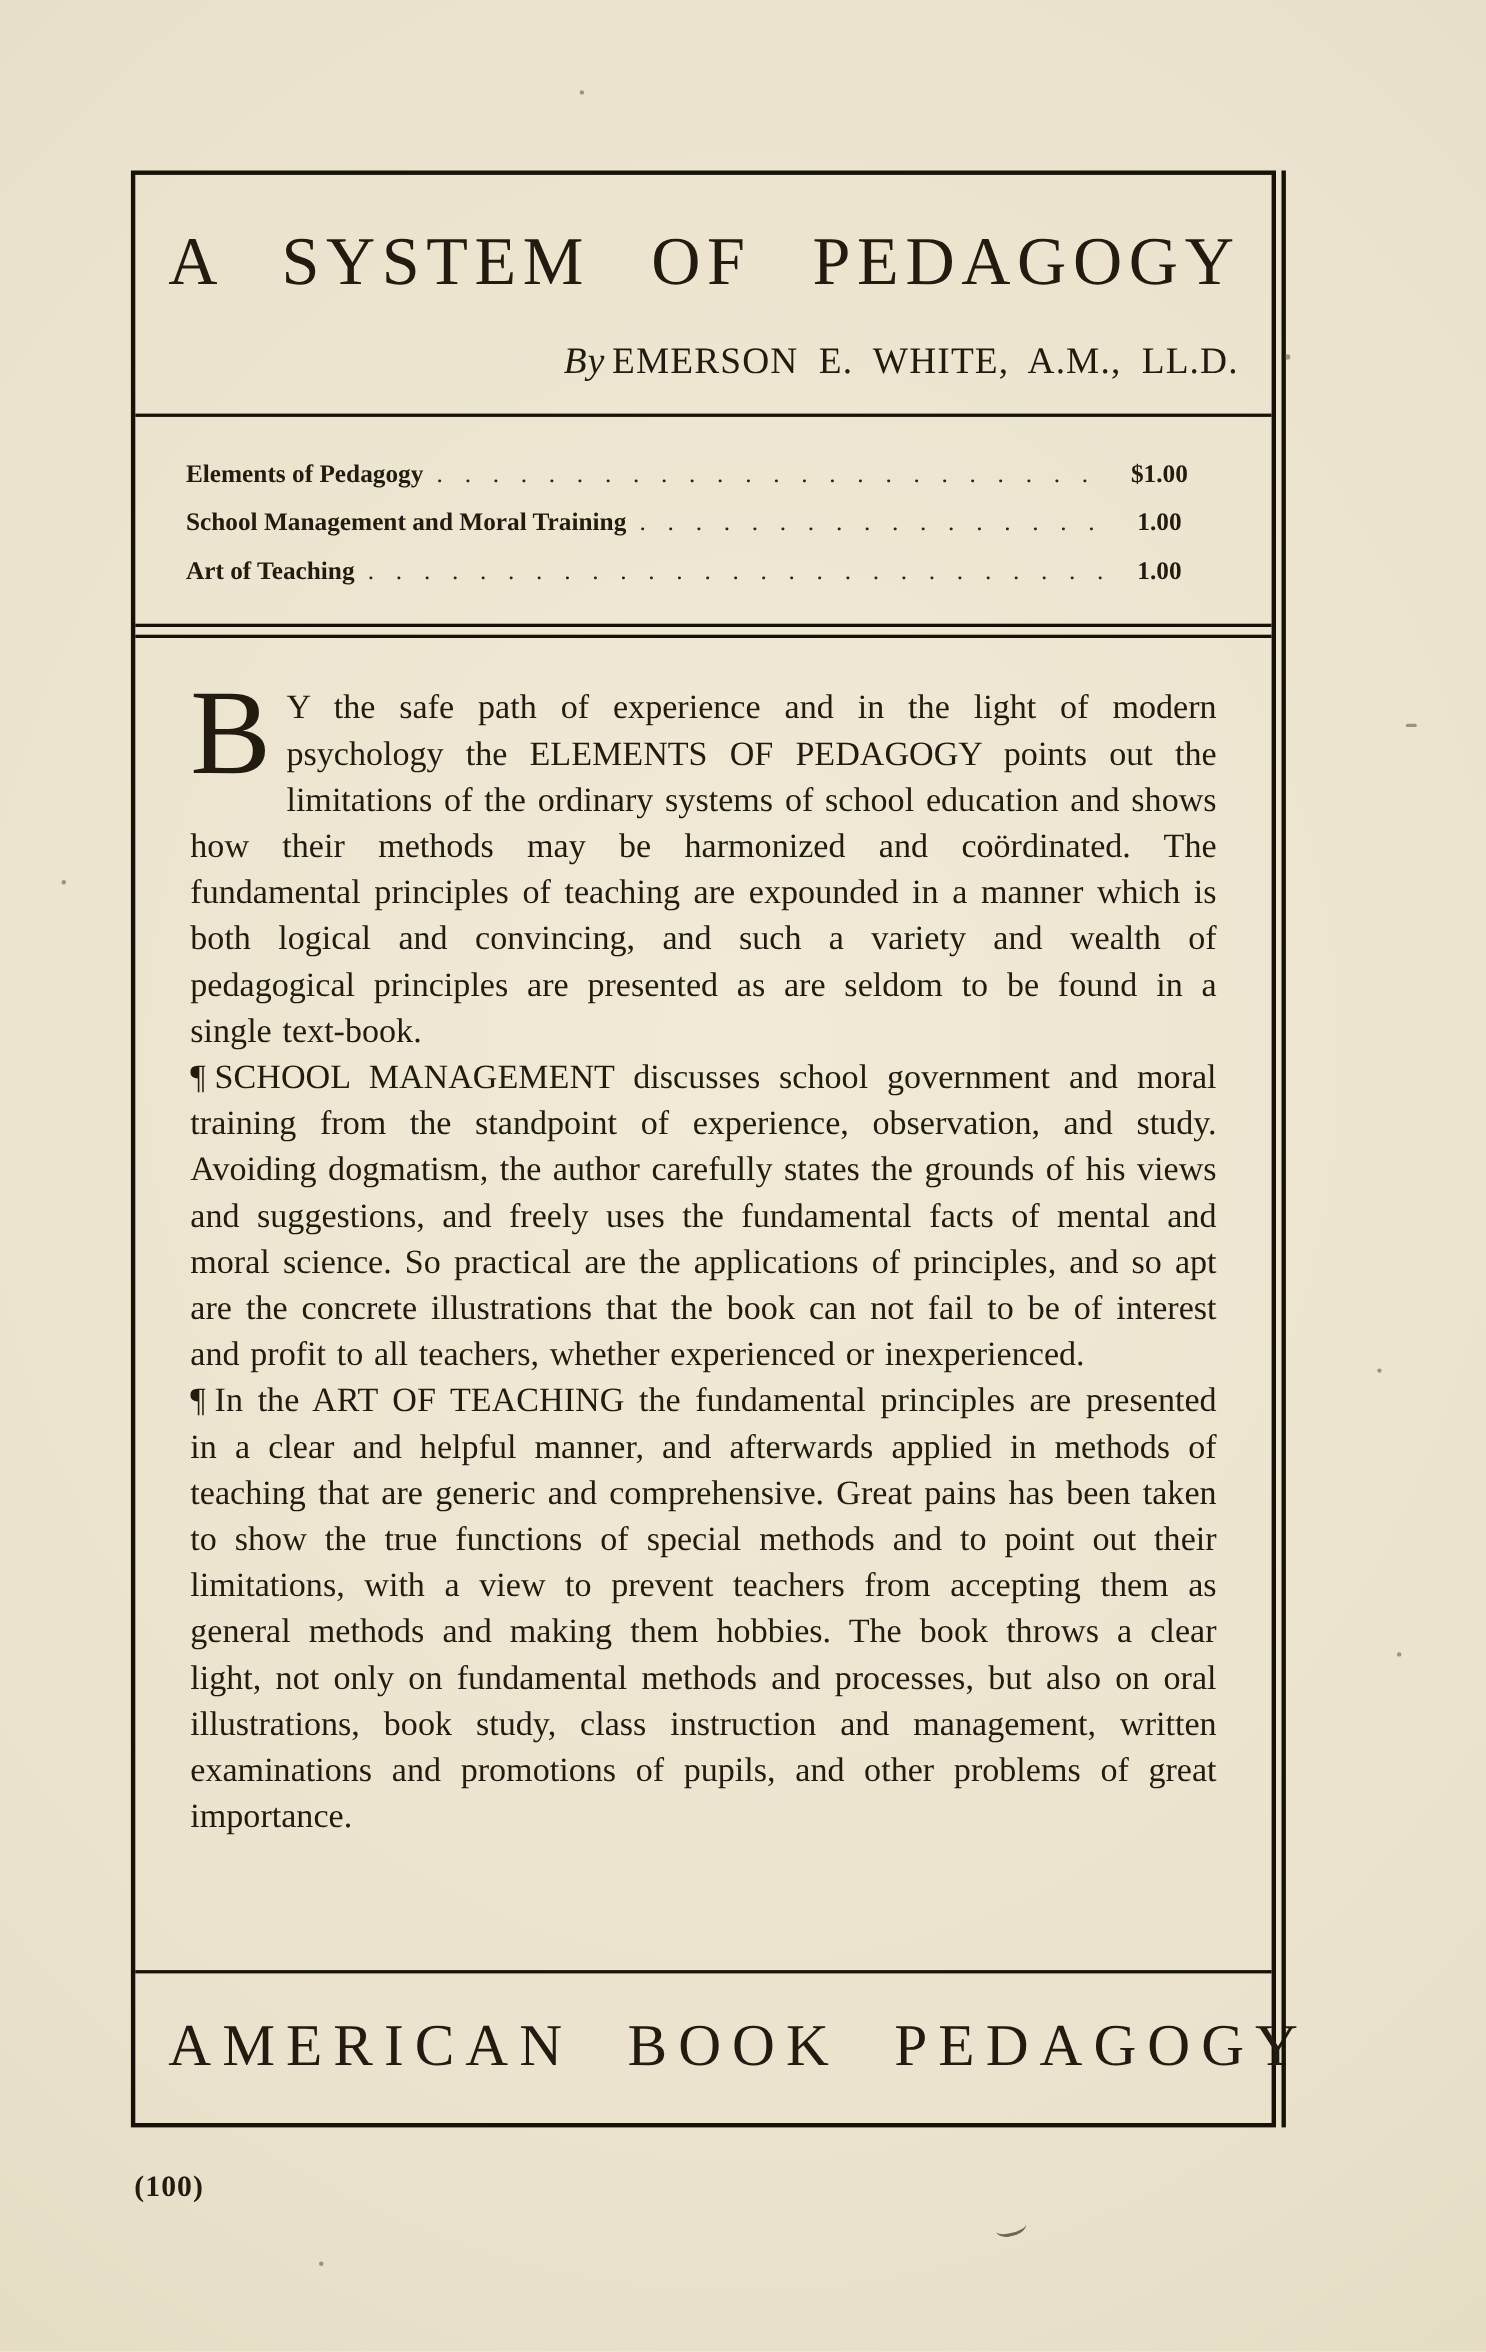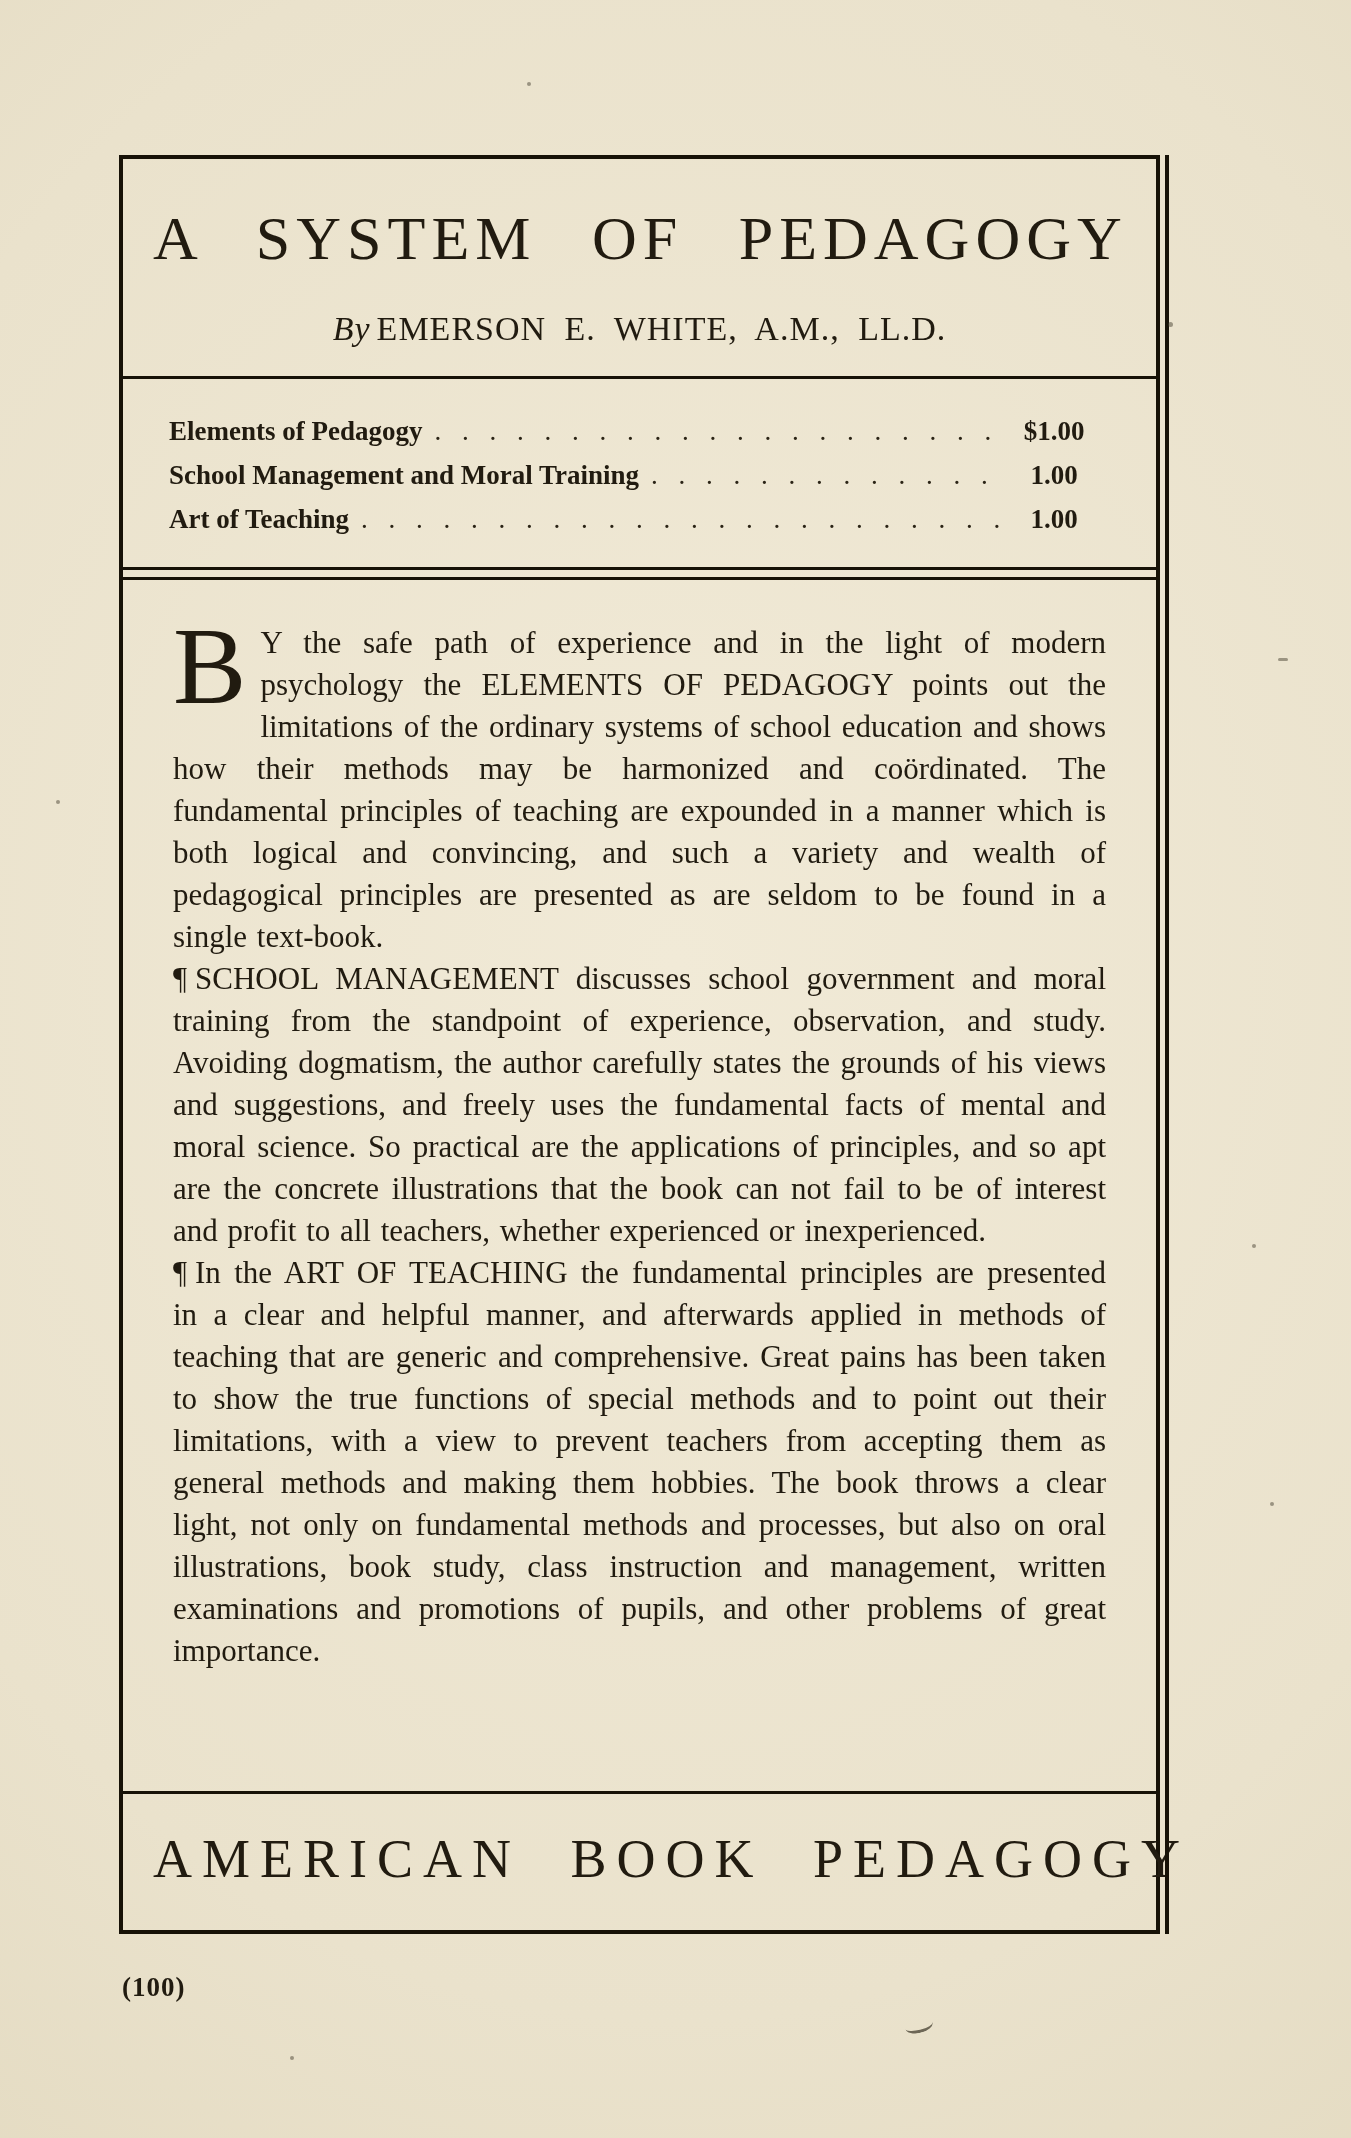--- a/index.html
+++ b/index.html
@@ -29,21 +29,21 @@
   .plate::after {
     content: "";
     position: absolute;
     top: -4px;
     bottom: -4px;
     right: -13px;
     width: 4px;
     background: #171207;
   }
 
-  .masthead { padding: 44px 30px 28px; text-align: center; }
+  .masthead { padding: 44px 30px 28px; text-align: right; }
   .title {
     font-size: 62px;
     letter-spacing: 6px;
     word-spacing: 34px;
     white-space: nowrap;
     font-weight: 400;
   }
   .byline {
     margin-top: 36px;
     font-size: 34px;
@@ -57,21 +57,21 @@
     height: 7px;
     border-top: 3px solid #171207;
     border-bottom: 3px solid #171207;
   }
 
   
   .prices { padding: 30px 52px 26px 46px; }
   .price-row {
     display: flex;
     align-items: baseline;
-    font-size: 27px;
+    font-size: 23px;
     font-weight: 700;
     line-height: 44px;
   }
   .price-row .label { white-space: nowrap; }
   .price-row .dots {
     flex: 1;
     overflow: hidden;
     white-space: nowrap;
     font-weight: 400;
     padding: 0 12px;

